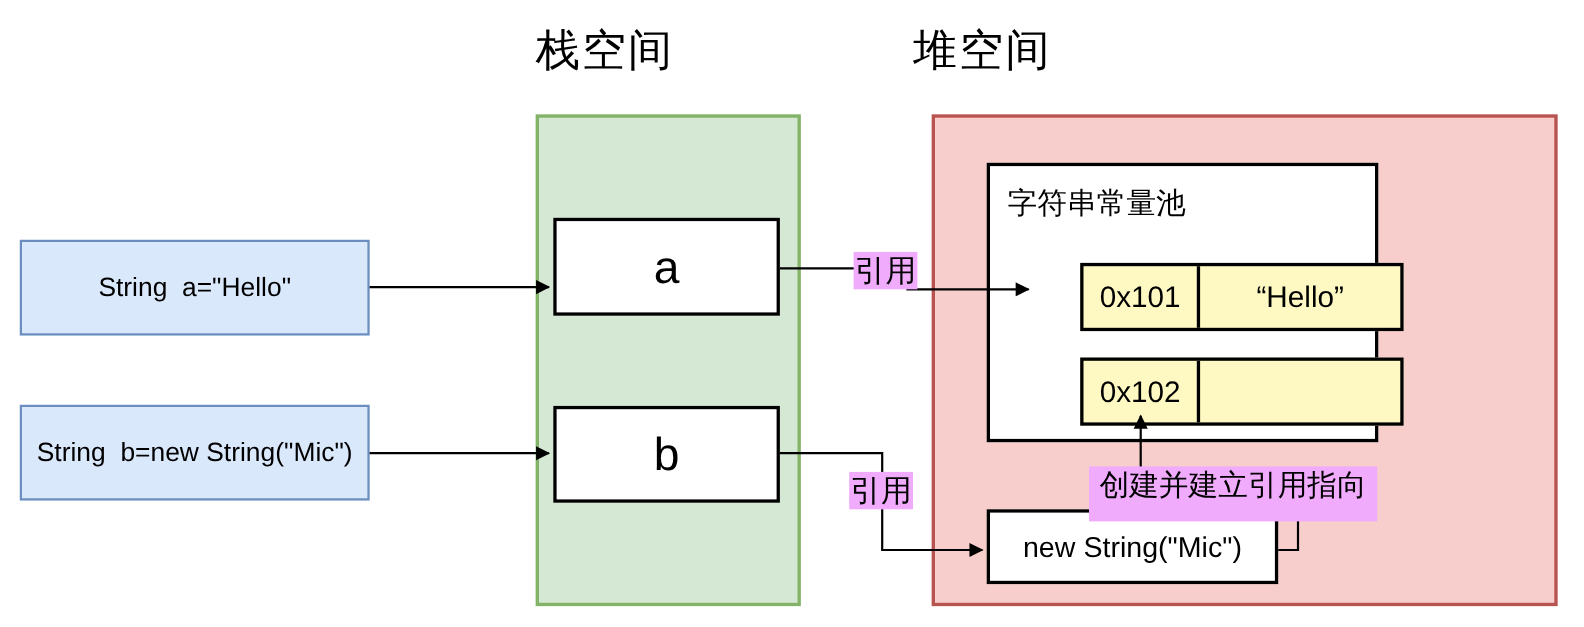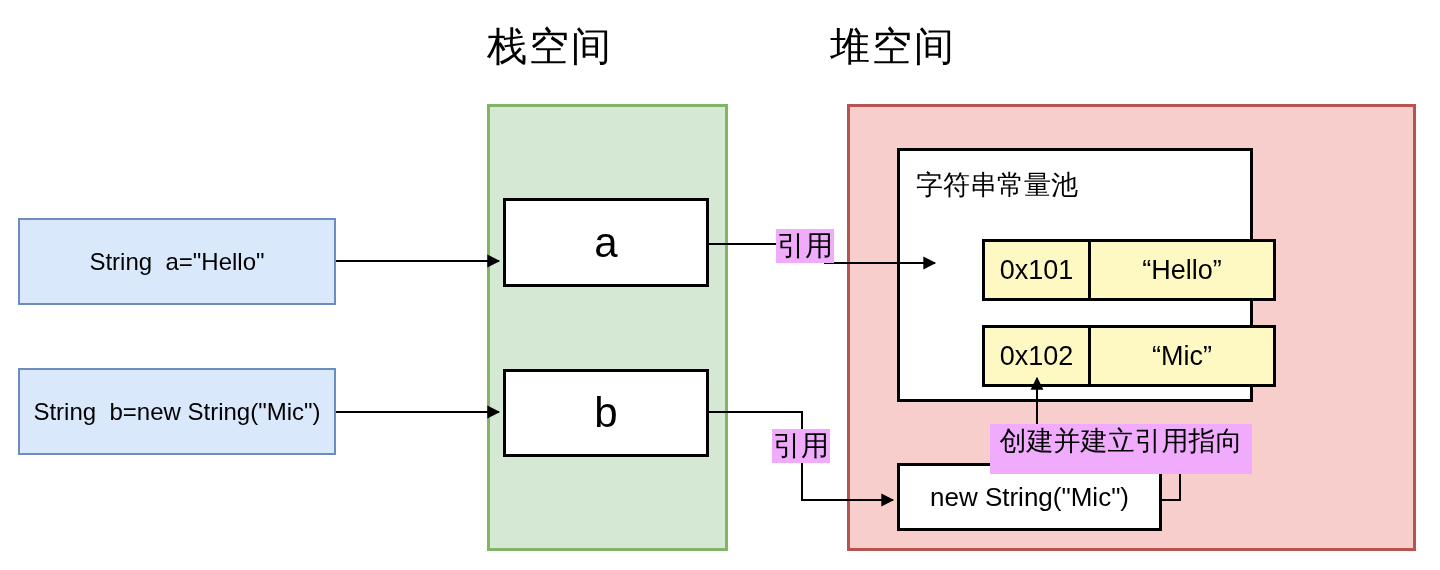--- a/index.html
+++ b/index.html
@@ -55,21 +55,20 @@
 </div>
 
 <div class="abs wbox" style="left:897px;top:148px;width:356px;height:254px;">
   <div class="pool-title">字符串常量池</div>
   <div class="pool-row" style="top:88px;">
     <div class="cell-addr">0x101</div>
     <div class="cell-val">“Hello”</div>
   </div>
   <div class="pool-row" style="top:174px;">
     <div class="cell-addr">0x102</div>
-    <div class="cell-val">“Mic”</div>
   </div>
 </div>
 
 <div class="abs wbox obj" style="left:897px;top:463px;width:265px;height:68px;">
   <span>new String("Mic")</span>
 </div>
 
 <svg class="wires" width="1440" height="570" viewBox="0 0 1440 570">
   <defs>
     <marker id="arrow" viewBox="0 0 12 12" refX="10.5" refY="6" markerUnits="userSpaceOnUse" markerWidth="16" markerHeight="14" orient="auto">

